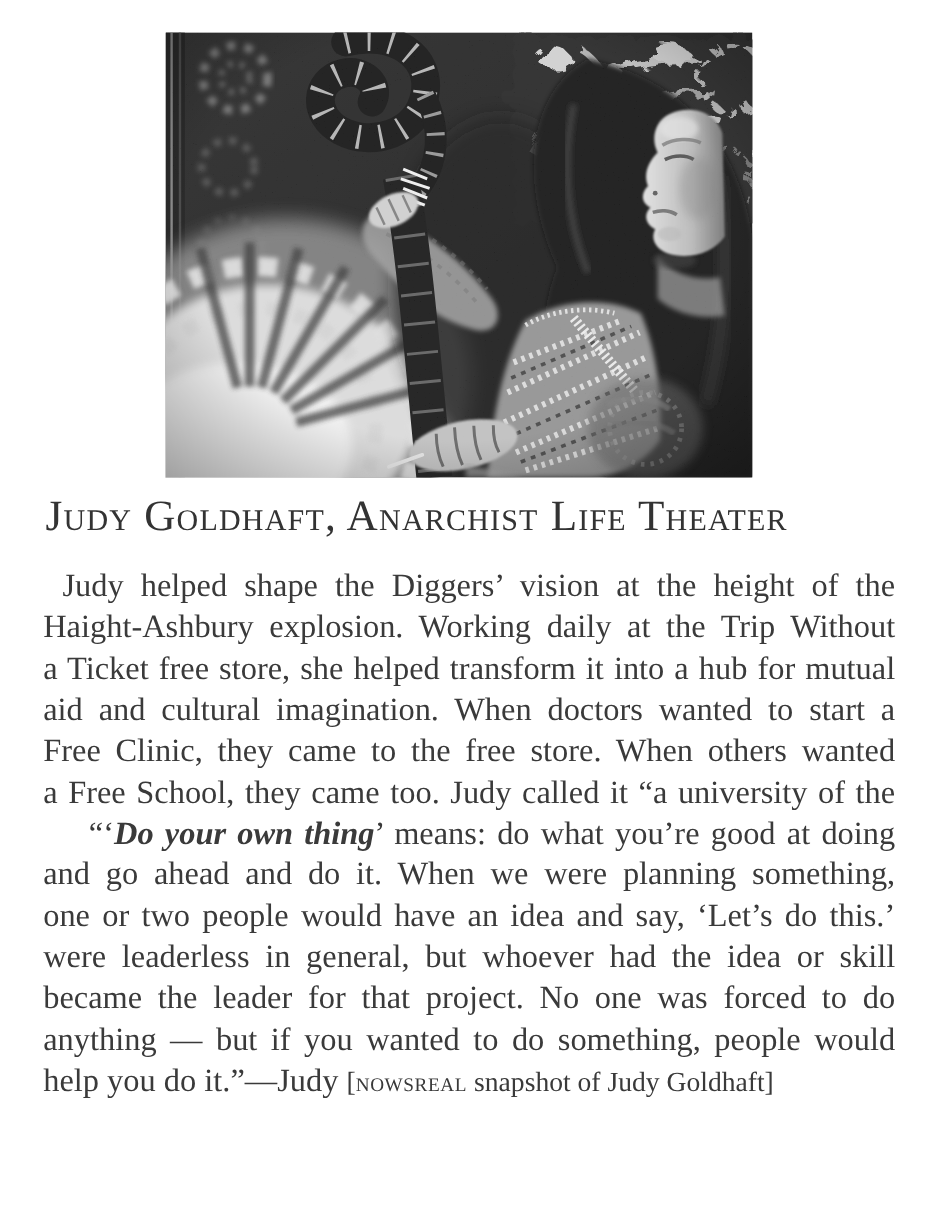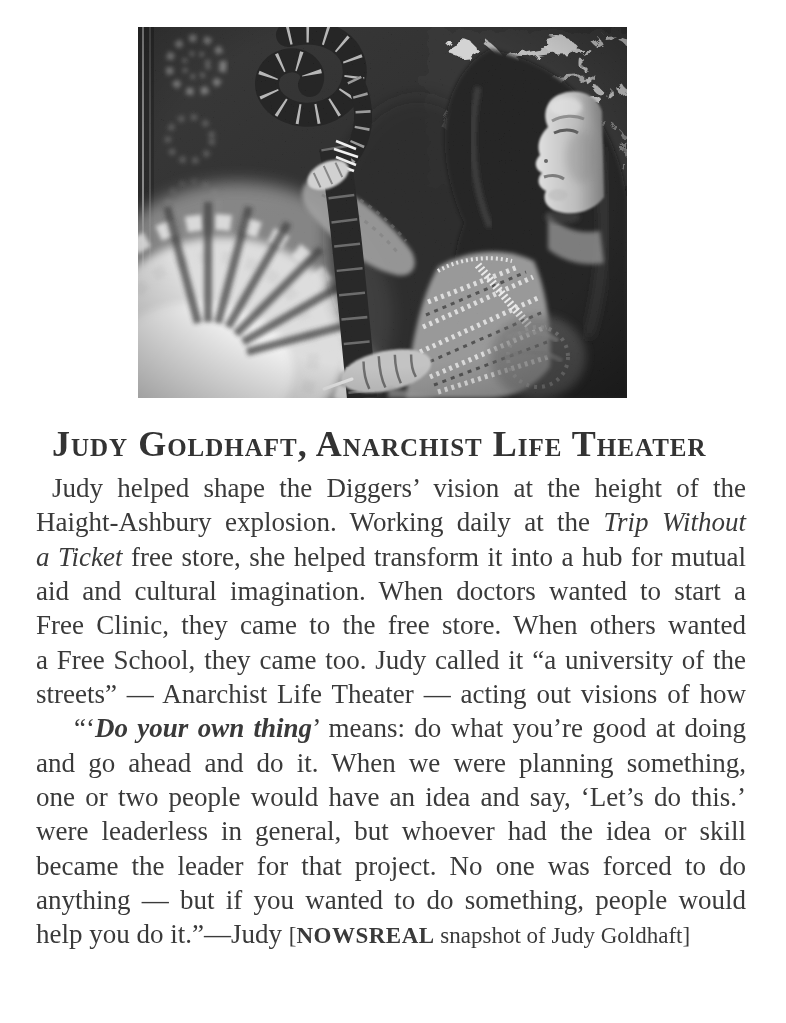--- a/index.html
+++ b/index.html
@@ -11,41 +11,41 @@
     overflow:hidden;
     font-family:"Liberation Serif","DejaVu Serif",serif;
     color:#3a3a3a;
   }
   .photo{
     position:absolute;left:138px;top:27px;width:489px;height:371px;
     margin:0;padding:0;
   }
   .heading{
     position:absolute;left:36px;top:408px;width:710px;
-    margin:16px;
-    font-size:36px;line-height:40px;font-weight:bold;
+    margin:2px;
+    font-size:36px;line-height:40px;font-weight:normal;
     font-variant:small-caps;
     letter-spacing:1px;
     color:#333333;
     white-space:nowrap;
   }
   .body{
     position:absolute;left:36px;top:451px;width:710px;
     font-size:27px;line-height:34.35px;
     color:#3a3a3a;
     margin-top:20px;
   }
   .line{white-space:nowrap;}
   .line.j{white-space:normal;text-align:justify;text-align-last:justify;-moz-text-align-last:justify;}
   .line.ind1{padding-left:16px;}
   .line.ind2{padding-left:38px;}
-  .i{font-style:italic;}
+  .i{}
   .bi{font-style:italic;font-weight:bold;}
   .c{font-size:23px;}
-  .csc{font-size:23px;letter-spacing:.5px;font-weight:bold;}
+  .csc{font-size:16px;letter-spacing:.5px;}
 </style>
 </head>
 <body>
 
 <div class="page">
 
   <figure class="photo">
     <svg width="489" height="371" viewBox="0 0 489 371" xmlns="http://www.w3.org/2000/svg">
       <defs>
         <linearGradient id="baseGrad" x1="0" y1="0" x2="1" y2="1">
@@ -218,21 +218,20 @@
 
   <h1 class="heading">Judy Goldhaft, Anarchist Life Theater</h1>
 
   <div class="body">
       <div class="line j ind1"><span>Judy helped shape the Diggers’ vision at the height of the</span></div>
       <div class="line j"><span>Haight-Ashbury explosion. Working daily at the </span><span class="i">Trip Without</span></div>
       <div class="line j"><span class="i">a Ticket</span><span> free store, she helped transform it into a hub for mutual</span></div>
       <div class="line j"><span>aid and cultural imagination. When doctors wanted to start a</span></div>
       <div class="line j"><span>Free Clinic, they came to the free store. When others wanted</span></div>
       <div class="line j"><span>a Free School, they came too. Judy called it “a university of the</span></div>
-      <div class="line j"><span>streets” — Anarchist Life Theater — acting out visions of how</span></div>
       <div class="line j ind2"><span>“‘</span><span class="bi">Do your own thing</span><span>’ means: do what you’re good at doing</span></div>
       <div class="line j"><span>and go ahead and do it. When we were planning something,</span></div>
       <div class="line j"><span>one or two people would have an idea and say, ‘Let’s do this.’</span></div>
       <div class="line j"><span>were leaderless in general, but whoever had the idea or skill</span></div>
       <div class="line j"><span>became the leader for that project. No one was forced to do</span></div>
       <div class="line j"><span>anything — but if you wanted to do something, people would</span></div>
       <div class="line"><span>help you do it.”—Judy </span><span class="c">[</span><span class="csc">NOWSREAL</span><span class="c"> snapshot of Judy Goldhaft]</span></div>
     </div>
 
 </div>

